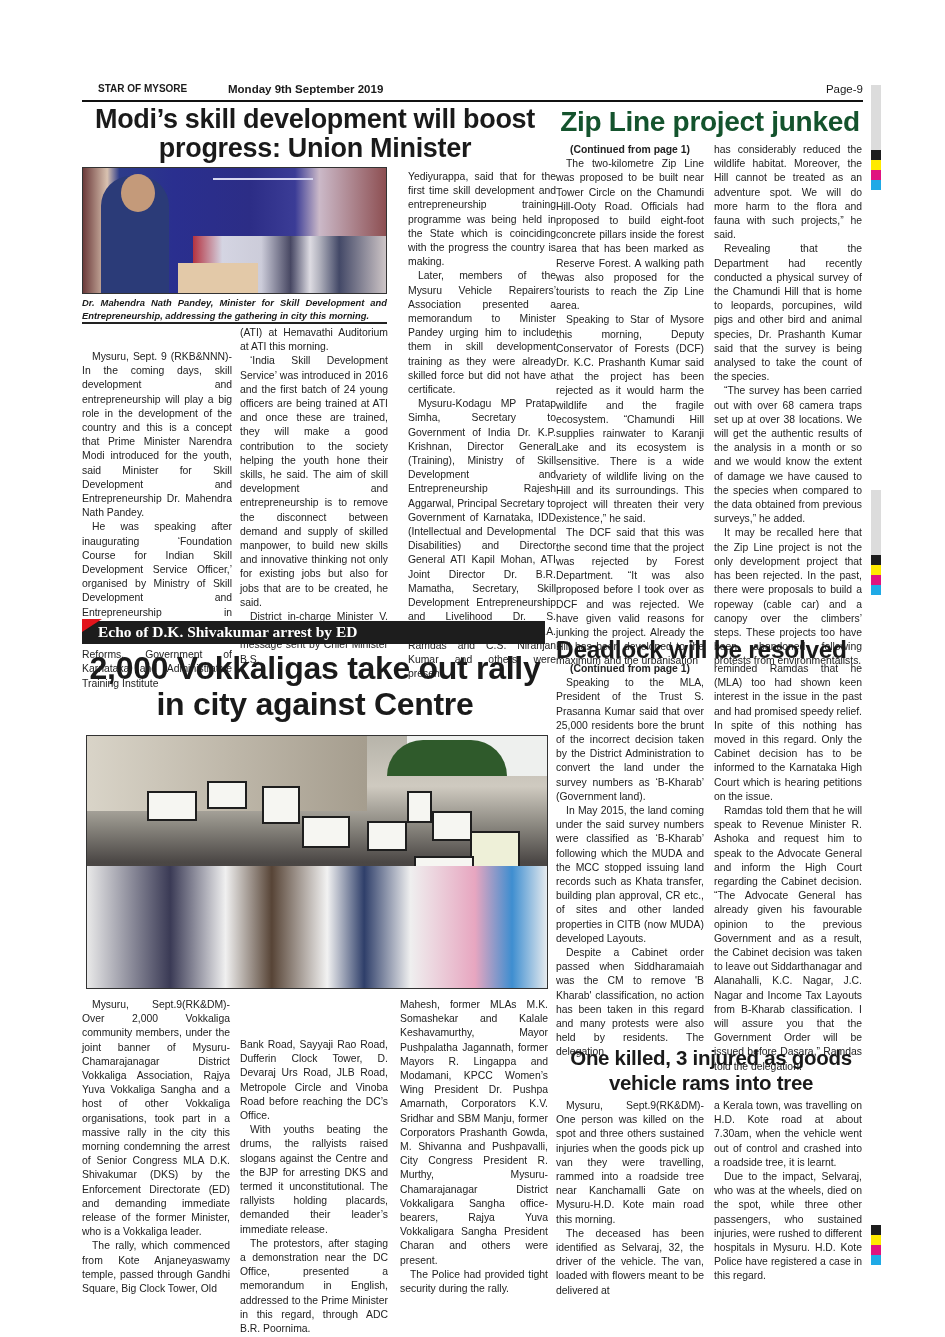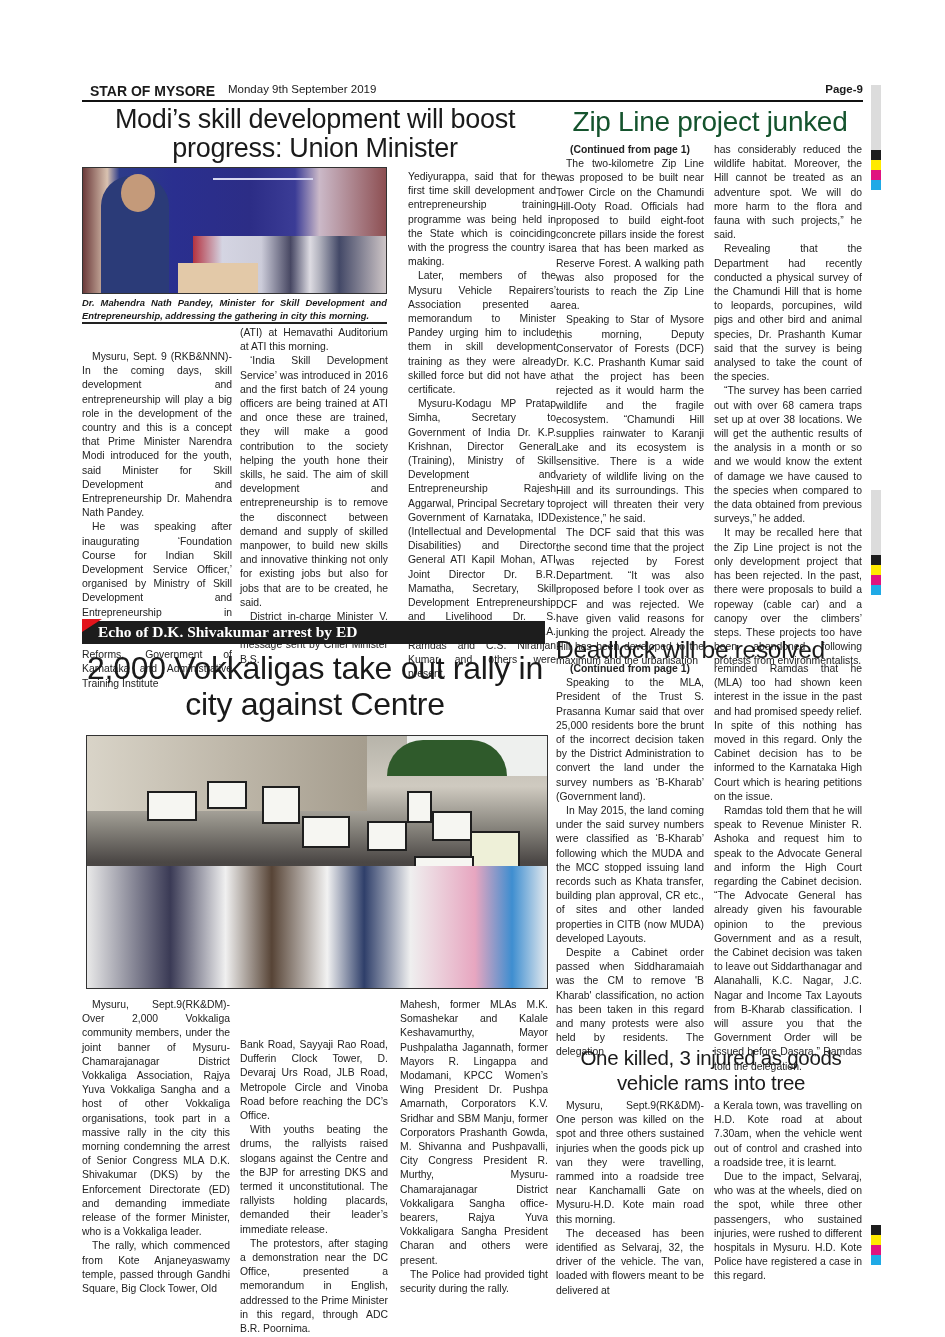--- a/index.html
+++ b/index.html
@@ -1,25 +1,25 @@
 <!DOCTYPE html>
 <html><head>
   <meta charset="utf-8">
   <style>
     * { box-sizing: border-box; margin: 0; padding: 0; }
     html, body { width: 945px; height: 1337px; background: #ffffff; overflow: hidden; }
     body { position: relative; font-family: "Liberation Sans", sans-serif; color: #1a1a1a; }
 
     .masthead { position: absolute; left: 82px; top: 83px; width: 781px; height: 17px; }
-    .masthead .paper-name { position: absolute; left: 8px; top: 0; font-weight: bold; font-size: 14px; }
-    .masthead .date { position: absolute; left: 146px; top: 0; font-weight: normal; font-size: 11.5px; }
-    .masthead .page-no { position: absolute; right: 0; top: 0; font-weight: bold; font-size: 11.5px; }
+    .masthead .paper-name { position: absolute; left: 16px; top: 0; font-weight: bold; font-size: 10px; }
+    .masthead .date { position: absolute; left: 146px; top: 0; font-weight: bold; font-size: 11.5px; }
+    .masthead .page-no { position: absolute; right: 0; top: 0; font-weight: normal; font-size: 11.5px; }
     .masthead-rule { position: absolute; left: 82px; top: 100px; width: 781px; height: 2px; background: #111; }
 
-    .headline { position: absolute; font-weight: normal; text-align: center; line-height: 1.08; letter-spacing: -0.3px; }
+    .headline { position: absolute; font-weight: bold; text-align: center; line-height: 1.08; letter-spacing: -0.3px; }
     .hl-modi { left: 82px; top: 105px; width: 466px; font-size: 27px; }
     .hl-zip { left: 555px; top: 107px; width: 310px; font-size: 28px; color: #14532d; }
     .hl-vok { left: 82px; top: 651px; width: 466px; font-size: 32px; line-height: 1.12; }
     .hl-dead { left: 556px; top: 637px; width: 310px; font-size: 24.5px; text-align: left; }
     .hl-one { left: 556px; top: 1046px; width: 310px; font-size: 20.5px; line-height: 1.2; }
 
     .photo { position: absolute; border: 1px solid #333; overflow: hidden; }
     .photo-modi { left: 82px; top: 167px; width: 305px; height: 127px;
       background: linear-gradient(90deg, #6b3a3a 0%, #d9c2b0 8%, #2d3c8a 12%, #2a2f8f 30%, #2c2d86 55%, #3b3c96 70%, #cbb9c8 78%, #8d4f52 100%); }
     .photo-modi .podium { position: absolute; left: 95px; top: 95px; width: 80px; height: 32px; background: #e3c9a8; }

